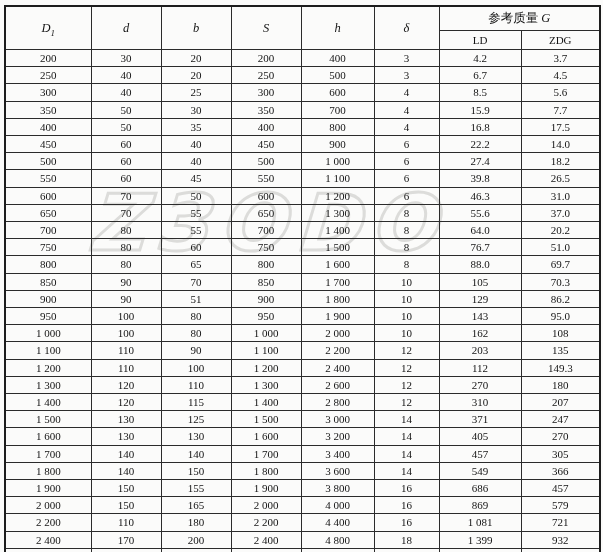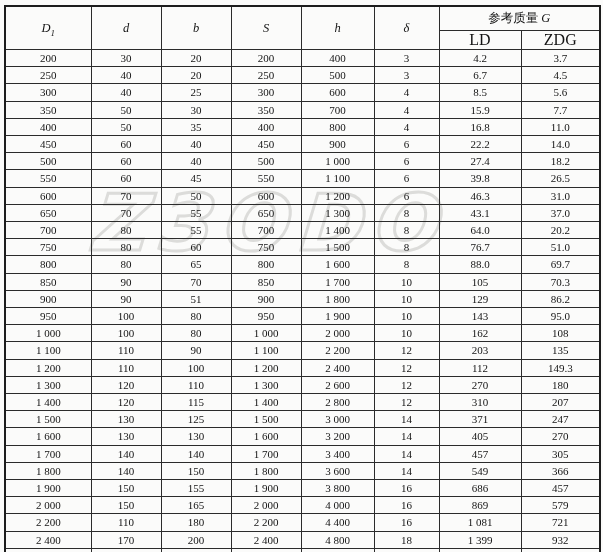--- a/index.html
+++ b/index.html
@@ -53,21 +53,21 @@
     white-space: nowrap;
     overflow: hidden;
   }
   table.spec { border: 2px solid #1d1d1d; }
   thead th {
     font-style: italic;
     font-size: 12.5px;
     font-weight: normal;
   }
   thead tr.h1 th { height: 23px; }
-  thead tr.h2 th { height: 18px; font-style: normal; font-size: 16px; }
+  thead tr.h2 th { height: 18px; font-style: normal; font-size: 11px; }
   thead th.group { font-style: normal; margin-left: 24px; }
   thead th.group .gvar { font-style: italic; }
   tbody td {
     font-size: 11px;
     height: 16.2px;
     line-height: 16.2px;
   }
   sub.dsub {
     font-size: 9px;
     font-style: italic;
@@ -150,21 +150,21 @@
           <td>7.7</td>
         </tr>
         <tr>
           <td>400</td>
           <td>50</td>
           <td>35</td>
           <td>400</td>
           <td>800</td>
           <td>4</td>
           <td>16.8</td>
-          <td>11.0</td>
+          <td>17.5</td>
         </tr>
         <tr>
           <td>450</td>
           <td>60</td>
           <td>40</td>
           <td>450</td>
           <td>900</td>
           <td>6</td>
           <td>22.2</td>
           <td>14.0</td>
@@ -199,21 +199,21 @@
           <td>46.3</td>
           <td>31.0</td>
         </tr>
         <tr>
           <td>650</td>
           <td>70</td>
           <td>55</td>
           <td>650</td>
           <td>1 300</td>
           <td>8</td>
-          <td>43.1</td>
+          <td>55.6</td>
           <td>37.0</td>
         </tr>
         <tr>
           <td>700</td>
           <td>80</td>
           <td>55</td>
           <td>700</td>
           <td>1 400</td>
           <td>8</td>
           <td>64.0</td>

